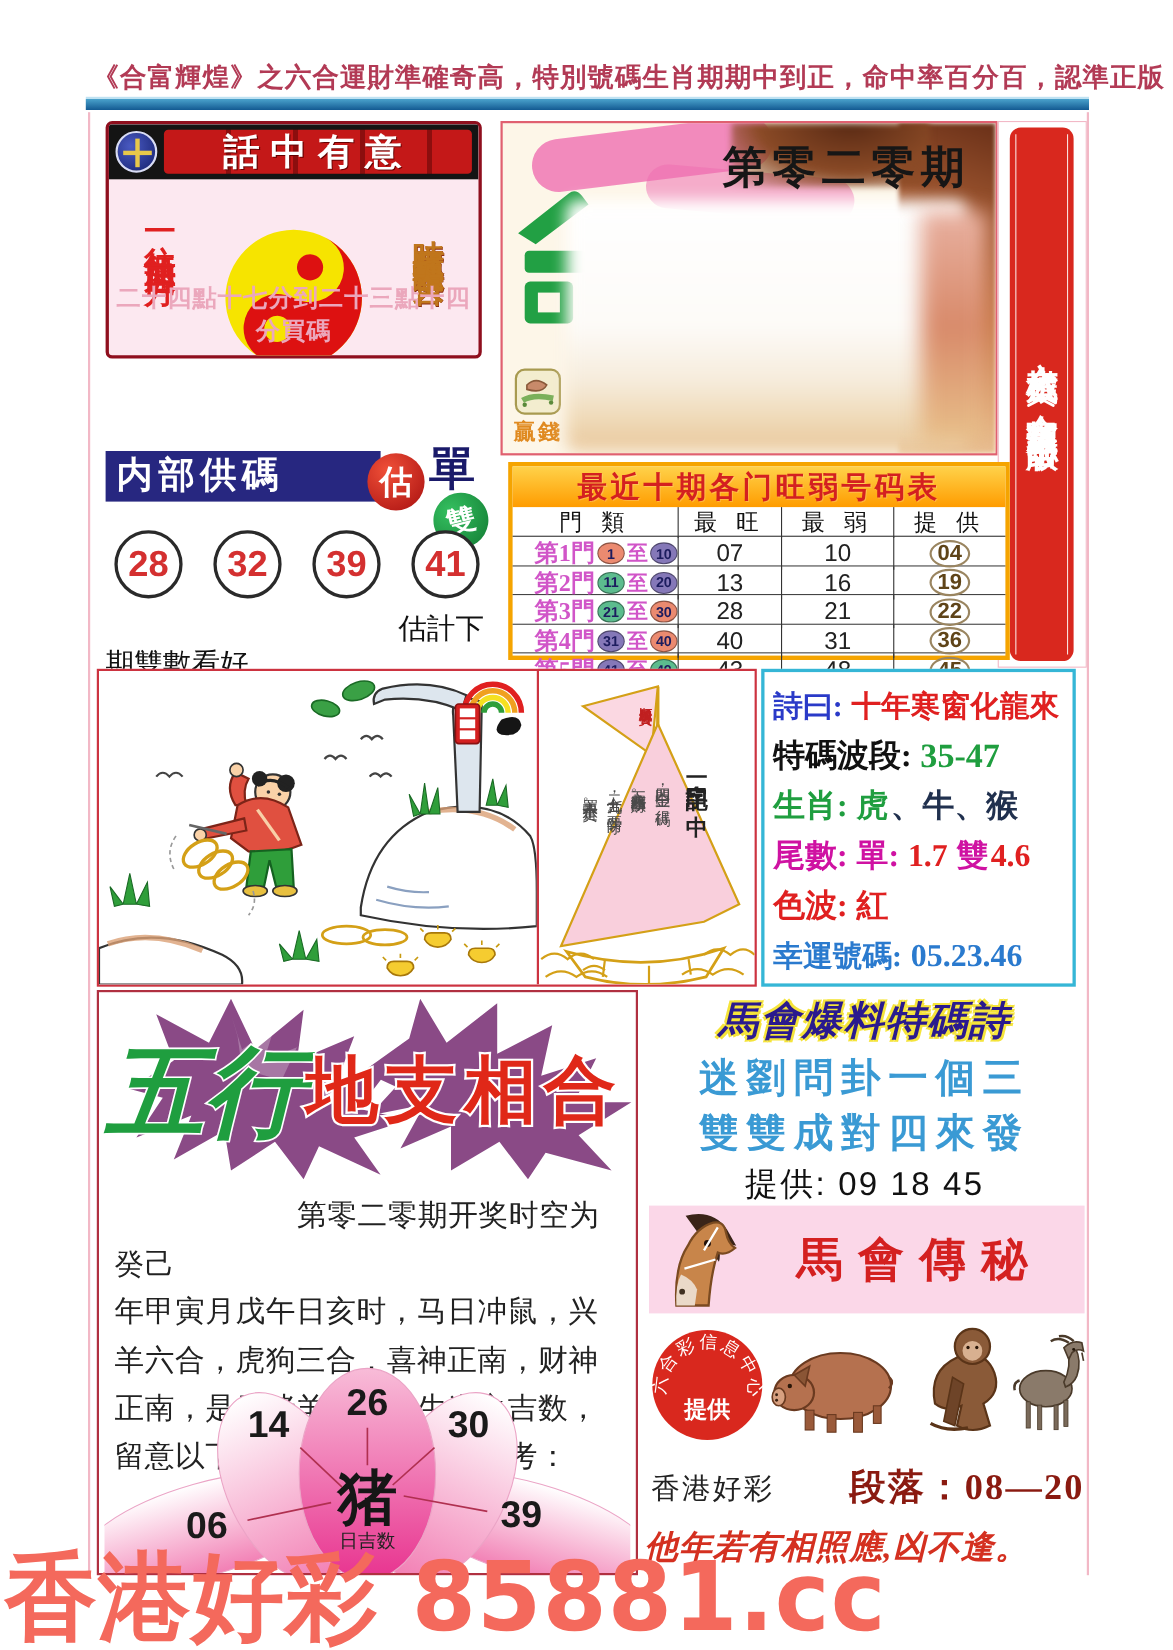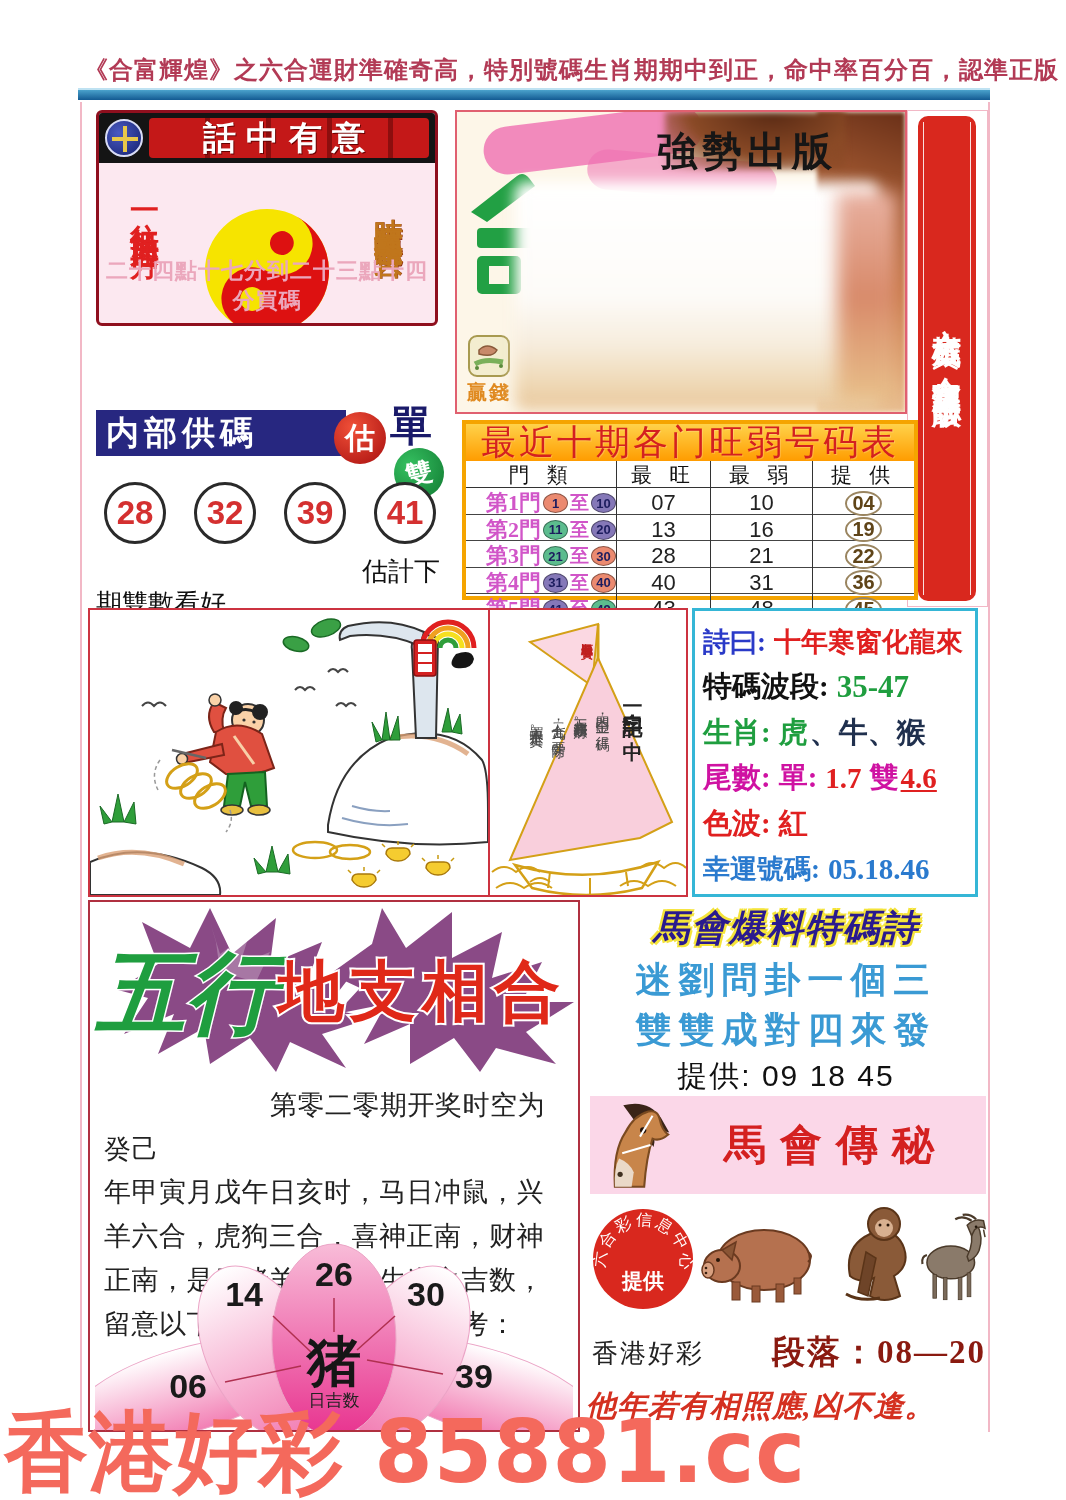--- a/index.html
+++ b/index.html
@@ -48,21 +48,21 @@
   #winLabel { left:10px; bottom:6px; color:#e08a20; font-size:20px; font-weight:bold; font-family:"Liberation Serif",serif; letter-spacing:2px;}
 
   
   #sidebar { left:907px; top:110px; width:81px; height:497px; border:1px solid #f2b8c6; background:#fff; }
   #sidebarRed { position:absolute; left:10px; top:5px; width:58px; height:485px; background:#d9281e; border-radius:10px; display:flex; align-items:center; justify-content:center;}
   #sidebarRed .inner { height:473px; border-left:1px solid rgba(255,255,255,.85); border-right:1px solid rgba(255,255,255,.85); padding:0 3px; display:flex; align-items:center;}
   #sidebarText { color:#fff; font-size:29px; font-weight:bold; letter-spacing:3px; font-family:"Liberation Serif",serif;}
 
   
   #tableBox { left:462px; top:420px; width:456px; height:180px; border:4px solid #f5a400; background:#fff;}
-  #tblTitle { height:37px; background:linear-gradient(#ffd24a,#ff9c00); color:#d42020; font-size:35px; font-weight:normal; letter-spacing:3px; display:flex; align-items:center; justify-content:center; font-family:"Liberation Serif",serif; text-shadow:1px 1px 0 #fff3;}
+  #tblTitle { height:37px; background:linear-gradient(#ffd24a,#ff9c00); color:#d42020; font-size:27px; font-weight:bold; letter-spacing:3px; display:flex; align-items:center; justify-content:center; font-family:"Liberation Serif",serif; text-shadow:1px 1px 0 #fff3;}
   .trow { display:grid; grid-template-columns:150px 94px 102px 1fr; }
   .trow > div { display:flex; align-items:center; justify-content:center; border-left:1px solid #333; }
   .trow > div:first-child { border-left:none; }
   #tblHead { height:27px; font-size:21px; color:#111; letter-spacing:6px; border-bottom:1px solid #333; font-family:"Liberation Serif",serif;}
   .drow { height:26.5px; border-bottom:1px solid #444; font-size:22px; color:#222;}
   .drow:last-child { border-bottom:none; }
   .doorcell { justify-content:space-between; padding-left:20px; gap:2px; }
   .doorlbl { color:#d155c8; font-weight:bold; font-size:22px; font-family:"Liberation Serif",serif; white-space:nowrap;}
   .zhi { color:#d155c8; font-size:19px; font-weight:bold; font-family:"Liberation Serif",serif;}
   .ball { width:27px; height:20px; border-radius:50%; border:1px solid rgba(0,0,0,.4); color:#1c1c5e; font-size:13px; font-weight:bold; display:flex; align-items:center; justify-content:center; }
@@ -147,21 +147,21 @@
     <div class="abs numcircle" style="left:278px;">41</div>
     <div id="nbNoteR" class="abs">估計下</div>
     <div id="nbNote2" class="abs">期雙數看好。</div>
   </div>
 
   <div id="boxC" class="abs">
     <div class="abs pinkdeco" style="left:26px;top:4px;width:220px;height:48px;transform:rotate(-7deg);"></div>
     <div class="abs pinkdeco" style="left:130px;top:44px;width:190px;height:40px;transform:rotate(5deg);opacity:.55;"></div>
     <div id="horseCorner" class="abs"></div>
     <div id="horseTop" class="abs"></div>
-    <div id="issueTitle" class="abs">強勢出版</div>
+    <div id="issueTitle" class="abs">第零二零期</div>
     <svg class="abs" style="left:8px;top:56px;z-index:1;" width="92" height="132" viewBox="0 0 92 132">
       <path d="M6,44 L52,8 Q58,3 64,10 L70,18 L22,54 Z" fill="#22a044"></path>
       <rect x="12" y="60" width="56" height="20" rx="4" fill="#22a044"></rect>
       <rect x="12" y="88" width="44" height="38" rx="5" fill="#22a044"></rect>
       <rect x="24" y="98" width="20" height="18" fill="#fdf6e8"></rect>
     </svg>
     <svg class="abs" style="left:10px;bottom:34px;" width="44" height="44" viewBox="0 0 44 44">
       <rect x="2" y="2" width="40" height="40" rx="8" fill="#f3edcf" stroke="#a89a50" stroke-width="2"></rect>
       <path d="M8,30 q10,-6 28,-2" stroke="#7ab05a" stroke-width="5" fill="none"></path>
       <path d="M12,16 q8,-8 18,0 q-4,8 -18,4 Z" fill="#c88a6a" stroke="#8a5a3a" stroke-width="1.5"></path>
@@ -377,29 +377,29 @@
     <div class="inforow">
         <span class="lbl c-green fs30">生肖:</span>
         <span class="c-green fs30" style="font-weight:bold;">虎</span>
         <span class="c-dark fs30" style="font-weight:bold;margin-left:-6px;">、牛、猴</span>
       </div>
     <div class="inforow">
         <span class="lbl c-mag fs30">尾數:</span>
         <span class="c-mag fs30" style="font-weight:bold;">單:</span>
         <span class="c-red fs30" style="font-weight:bold;">1.7</span>
         <span class="c-mag fs30" style="font-weight:bold;">雙</span>
-        <span class="c-red fs30" style="font-weight:bold;margin-left:-6px;text-decoration:underline;">4.6</span>
+        <span class="c-red fs30" style="font-weight:bold;margin-left:-6px;">4.6</span>
       </div>
     <div class="inforow">
         <span class="lbl c-red fs30">色波:</span>
         <span class="c-red fs30" style="font-weight:bold;">紅</span>
       </div>
     <div class="inforow">
         <span class="lbl c-lblue fs28">幸運號碼:</span>
-        <span class="c-lblue fs30" style="font-weight:bold;">05.18.46</span>
+        <span class="c-lblue fs30" style="font-weight:bold;">05.23.46</span>
       </div>
   </div>
 
   <div id="boxG" class="abs">
     <svg width="488" height="175" viewBox="0 0 488 175">
       <polygon fill="#8a4a86" points="28,88 68,62 52,20 100,46 120,6 142,52 186,16 180,62 232,40 216,82 262,72 236,106 282,116 232,132 256,166 200,140 186,170 160,136 120,162 114,126 68,152 84,112 34,132 58,96"></polygon>
       <polygon fill="#8a4a86" points="240,72 282,42 292,6 316,46 362,10 362,56 412,30 402,76 452,60 432,100 484,100 436,130 466,162 406,146 390,170 364,136 320,162 320,122 274,142 296,102 246,112 270,86"></polygon>
       <polygon fill="#fff" opacity=".25" points="120,20 130,52 160,30 150,62 180,50 166,80 130,70 126,40"></polygon>
       <text x="6" y="122" font-size="90" font-weight="bold" font-style="italic" fill="#1f9e3f" stroke="#fff" stroke-width="3" paint-order="stroke" font-family="Liberation Serif, serif">五行</text>
       <text x="188" y="112" font-size="66" font-weight="bold" fill="#e02818" stroke="#fff" stroke-width="4" paint-order="stroke" letter-spacing="6" font-family="Liberation Serif, serif">地支相合</text>

